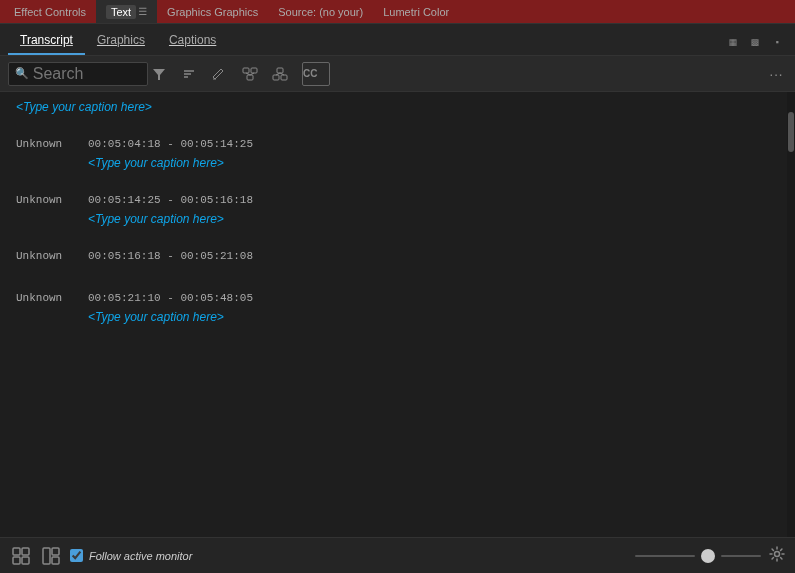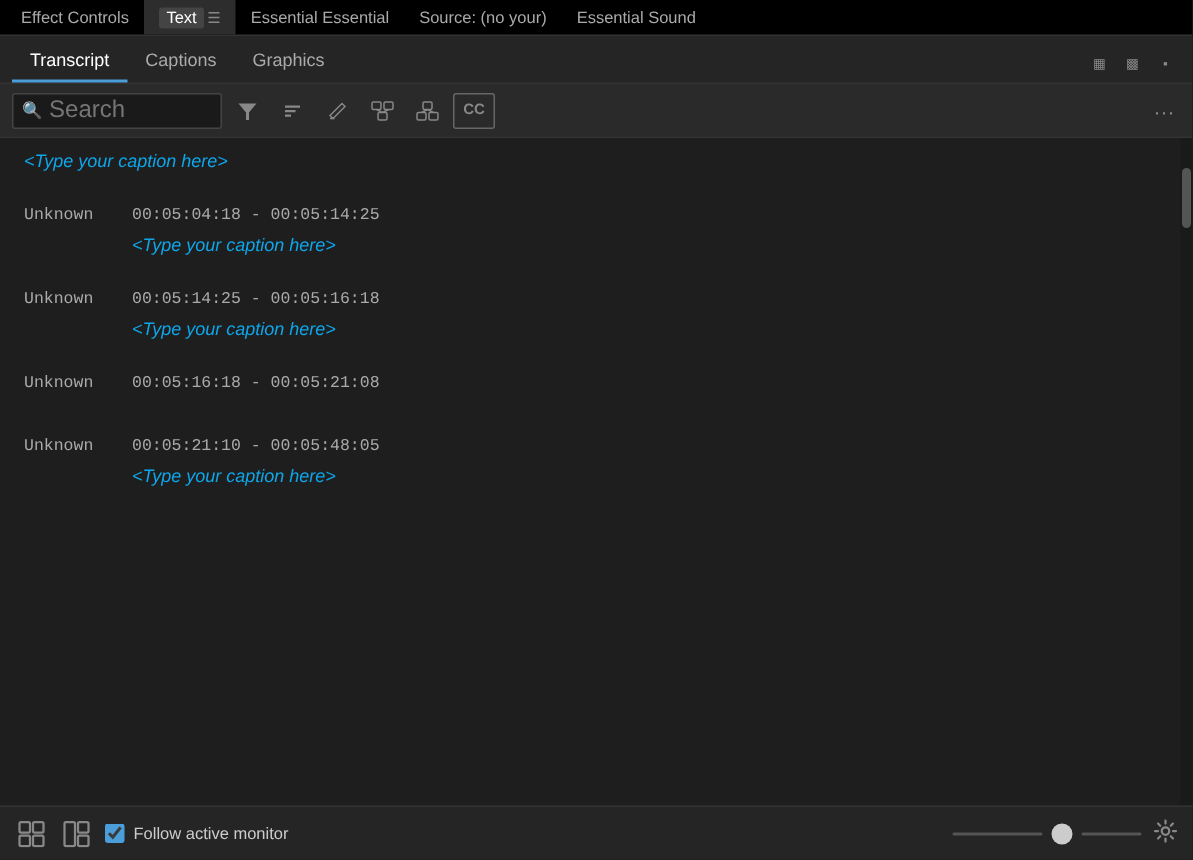--- a/index.html
+++ b/index.html
@@ -9,21 +9,21 @@
       background: #1e1e1e;
       color: #ccc;
       font-family: Arial, sans-serif;
       font-size: 12px;
       overflow: hidden;
     }
 
     
     .top-tabs {
       display: flex;
-      background: #000000;
+      background: #7f1d1d;
       border-bottom: 1px solid #333;
       height: 24px;
       align-items: center;
       padding: 0 4px;
     }
     .top-tab {
       padding: 0 10px;
       height: 100%;
       display: flex;
       align-items: center;
@@ -50,20 +50,21 @@
       background: #252525;
       height: 32px;
       align-items: flex-end;
       padding: 0 8px;
       border-bottom: 1px solid #333;
       justify-content: space-between;
     }
     .sec-tab-group {
       display: flex;
       align-items: center;
+      text-decoration: underline;
     }
     .sec-tab {
       padding: 6px 12px 6px;
       font-size: 12px;
       color: #aaa;
       cursor: pointer;
       border-bottom: 2px solid transparent;
       height: 100%;
       display: flex;
       align-items: center;
@@ -121,21 +122,21 @@
     }
     .search-icon {
       color: #888;
       font-size: 11px;
     }
     .toolbar-btn {
       width: 26px;
       height: 24px;
       display: flex;
       align-items: center;
-      justify-content: center;
+      justify-content: flex-start;
       color: #888;
       cursor: pointer;
       border-radius: 2px;
       font-size: 13px;
     }
     .toolbar-btn.cc-btn {
       font-size: 10px;
       font-weight: bold;
       border: 1px solid #666;
       color: #888;
@@ -244,20 +245,21 @@
     }
     .checkbox-wrap input[type="checkbox"] {
       accent-color: #4a9eda;
       width: 13px;
       height: 13px;
       cursor: pointer;
     }
     .checkbox-label {
       font-size: 11px;
       color: #ccc;
+      font-style: italic;
     }
     .bottom-spacer { flex: 1; }
     .slider-area {
       display: flex;
       align-items: center;
       gap: 6px;
     }
     .slider-line {
       width: 60px;
       height: 2px;
@@ -288,40 +290,40 @@
 
 <div class="top-tabs">
   <div class="top-tab">
     <span>Effect Controls</span>
   </div>
   <div class="top-tab active">
     <span class="tab-text-pill">Text</span>
     <span style="font-size:10px;color:#888;">☰</span>
   </div>
   <div class="top-tab">
-    <span>Essential Essential</span>
+    <span>Graphics Graphics</span>
   </div>
   <div class="top-tab">
     <span>Source: (no your)</span>
   </div>
   <div class="top-tab">
-    <span>Essential Sound</span>
+    <span>Lumetri Color</span>
   </div>
 </div>
 
 <div class="secondary-tabs">
   <div class="sec-tab-group">
     <div class="sec-tab active">
       <span>Transcript</span>
     </div>
     <div class="sec-tab">
+      <span>Graphics</span>
+    </div>
+    <div class="sec-tab">
       <span>Captions</span>
-    </div>
-    <div class="sec-tab">
-      <span>Graphics</span>
     </div>
   </div>
   <div class="sec-tab-right">
 
     <div class="icon-box" style="font-size:9px;">▦</div>
     <div class="icon-box" style="font-size:9px;">▩</div>
     <div class="icon-box" style="font-size:9px;">▪</div>
   </div>
 </div>
 

